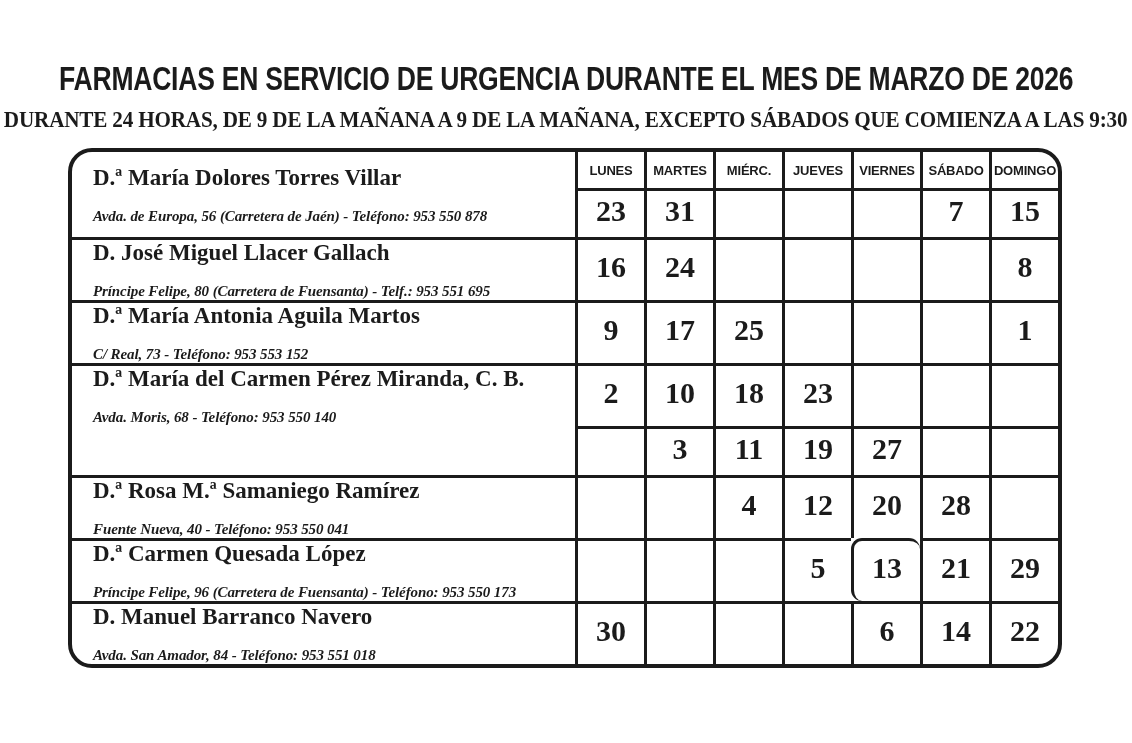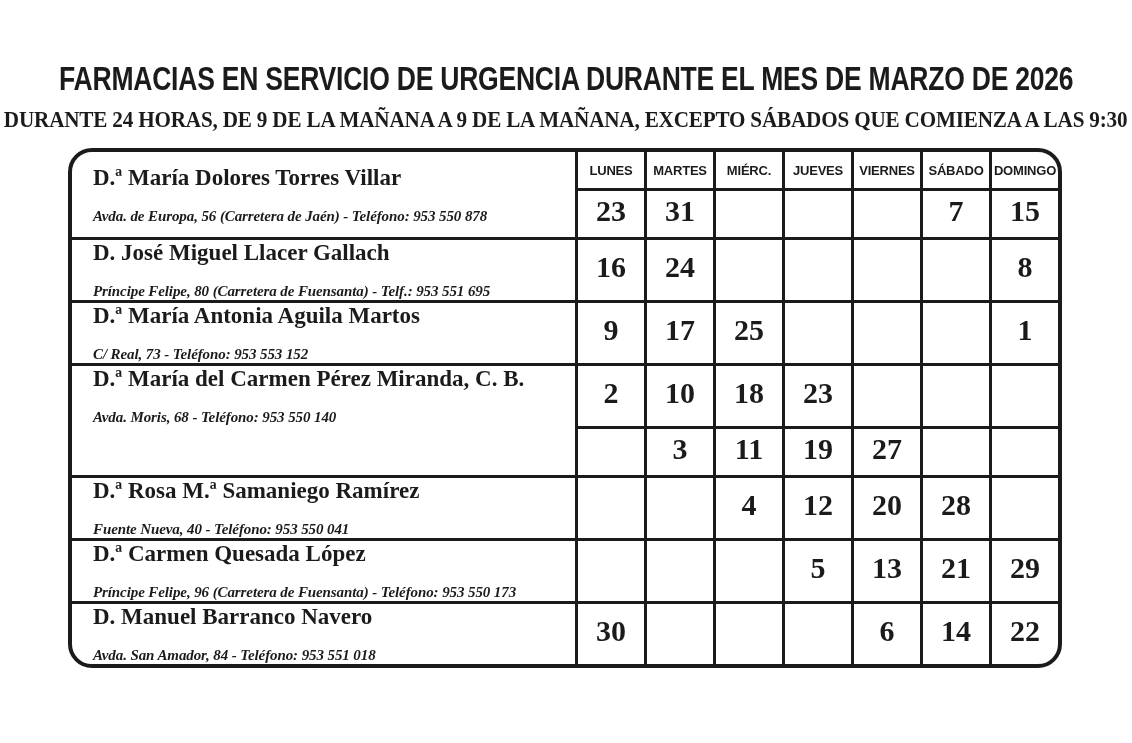--- a/index.html
+++ b/index.html
@@ -180,21 +180,21 @@
       <div class="day-cell" style="grid-area: 7 / 7;">28</div>
       <div class="day-cell" style="grid-area: 7 / 8;"></div>
       <div class="name-cell" style="grid-area: 8 / 1;">
         <div class="pharm-name">D.ª Carmen Quesada López</div>
         <div class="pharm-address">Príncipe Felipe, 96 (Carretera de Fuensanta) - Teléfono:  953 550 173</div>
       </div>
       <div class="day-cell" style="grid-area: 8 / 2;"></div>
       <div class="day-cell" style="grid-area: 8 / 3;"></div>
       <div class="day-cell" style="grid-area: 8 / 4;"></div>
       <div class="day-cell" style="grid-area: 8 / 5;">5</div>
-      <div class="day-cell" style="grid-area: 8 / 6;">13</div>
+      <div class="day-cell" style="grid-area: 8 / 6; border-radius: 11px;">13</div>
       <div class="day-cell" style="grid-area: 8 / 7;">21</div>
       <div class="day-cell" style="grid-area: 8 / 8;">29</div>
       <div class="name-cell" style="grid-area: 9 / 1;">
         <div class="pharm-name">D. Manuel Barranco Navero</div>
         <div class="pharm-address">Avda. San Amador, 84 - Teléfono:  953 551 018</div>
       </div>
       <div class="day-cell" style="grid-area: 9 / 2;">30</div>
       <div class="day-cell" style="grid-area: 9 / 3;"></div>
       <div class="day-cell" style="grid-area: 9 / 4;"></div>
       <div class="day-cell" style="grid-area: 9 / 5;"></div>

